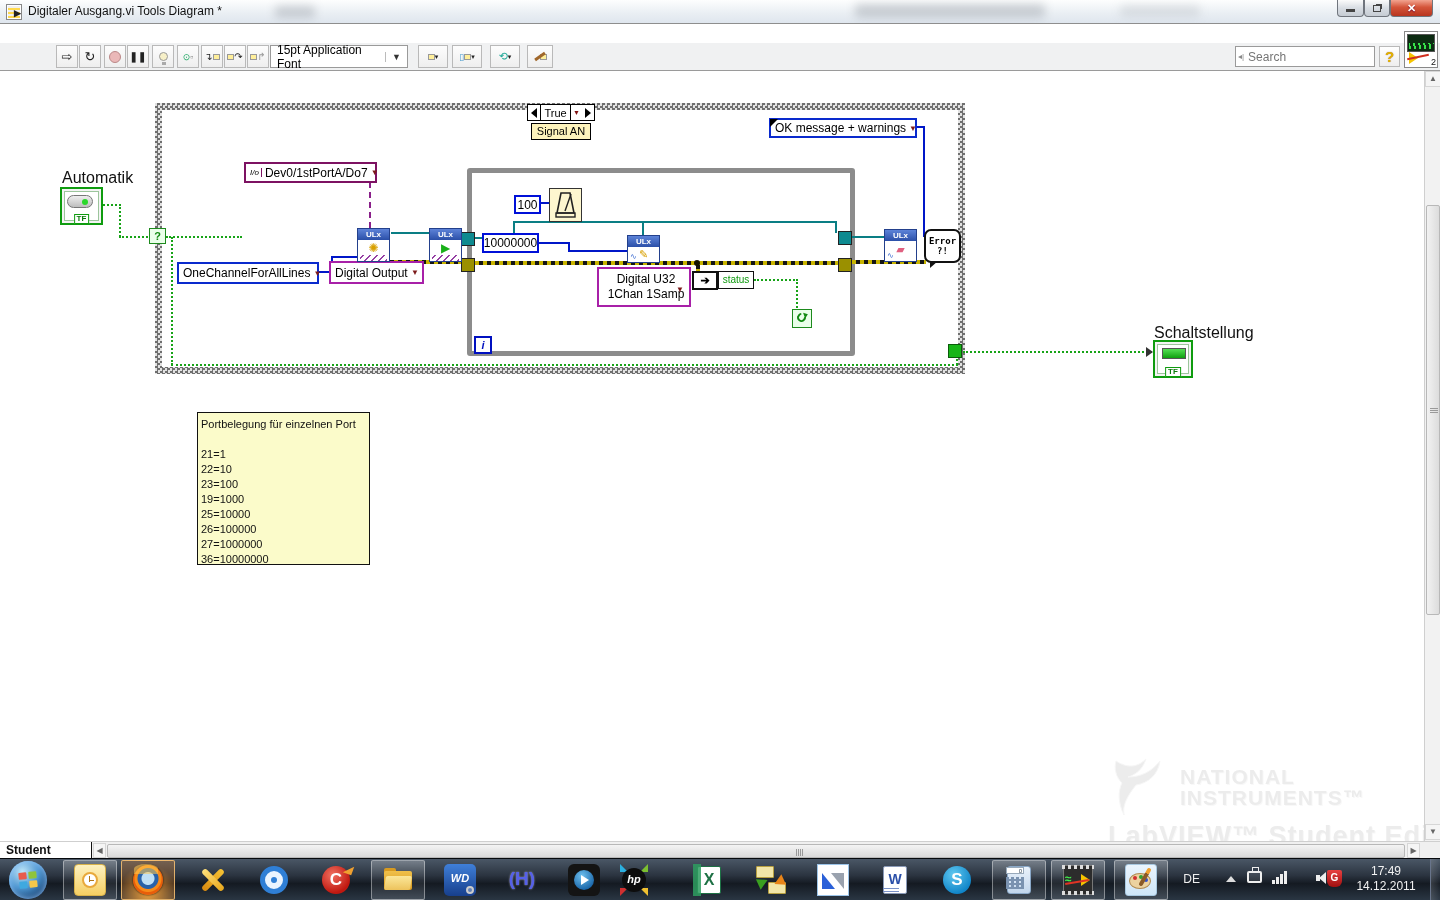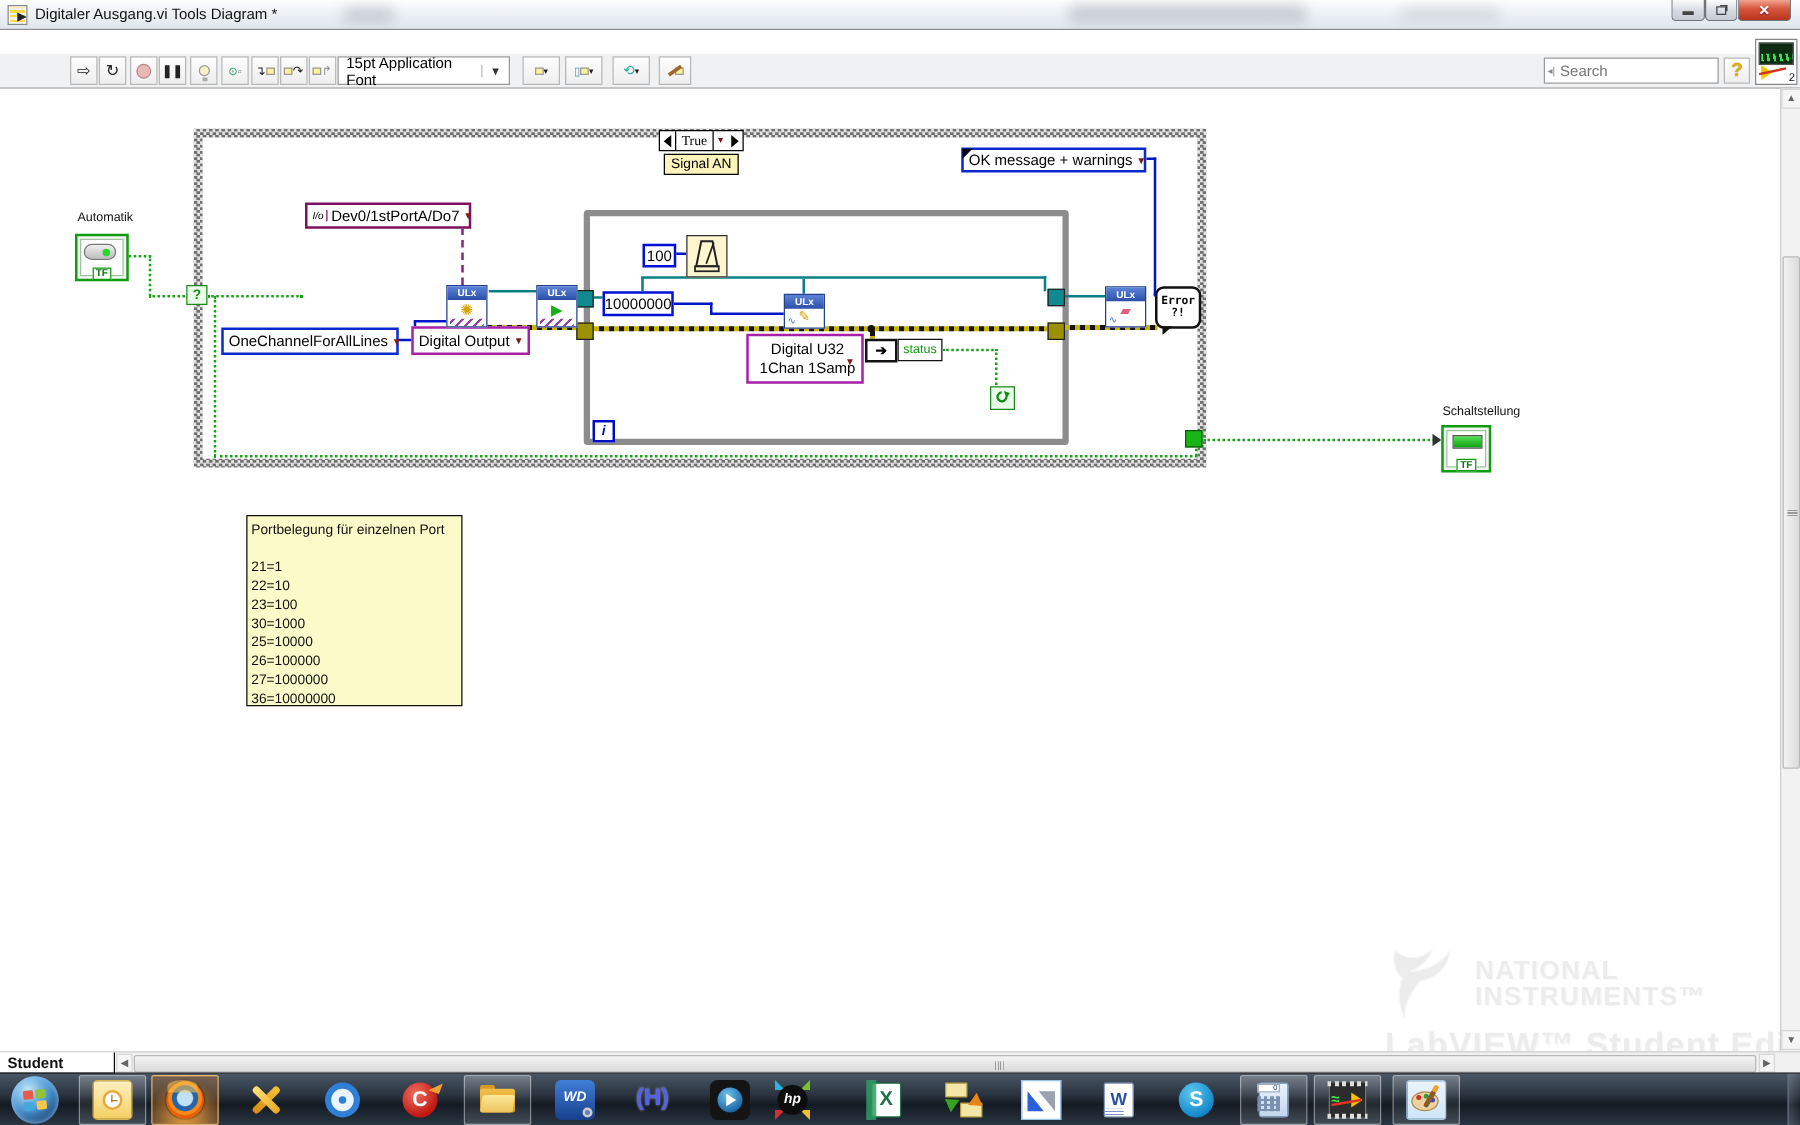--- a/index.html
+++ b/index.html
@@ -60,21 +60,21 @@
 
   .case-frame { position:absolute; left:155px; top:32px; width:810px; height:271px;
     background:repeating-conic-gradient(#6f6f6f 0% 25%, #e2e2e2 0% 50%); background-size:5px 5px;}
   .case-inner { position:absolute; inset:7px; background:#fff; }
   .loop-frame { position:absolute; left:467px; top:97px; width:388px; height:188px; border:5px solid #8c8c8c; border-radius:3px;}
 
   .case-sel { position:absolute; left:527px; top:33px; width:68px; height:17px; background:#fff; border:1px solid #000;
     display:flex; align-items:center; font-size:11px; }
   .case-sel .tri-l { width:0;height:0;border-right:6px solid #000;border-top:5px solid transparent;border-bottom:5px solid transparent; margin:0 3px;}
   .case-sel .tri-r { width:0;height:0;border-left:6px solid #000;border-top:5px solid transparent;border-bottom:5px solid transparent; margin:0 3px;}
-  .case-sel .lab { flex:1; text-align:center; border-left:1px solid #000; border-right:1px solid #000; height:100%; line-height:16px;font-family:Liberation Serif, serif;}
+  .case-sel .lab { flex:1; text-align:center; border-left:1px solid #000; border-right:1px solid #000; height:100%; line-height:16px;}
   .case-sel .dd { font-size:7px; color:#801010; margin:0 2px;}
   .siglabel { position:absolute; left:531px; top:52px; width:60px; height:17px; background:#fdf3bc; border:1px solid #000;
     font-size:11px; text-align:center; line-height:15px;}
 
   .enum { position:absolute; background:#fff; display:flex; align-items:center; font-size:12px; padding-left:4px; white-space:nowrap;}
   .enum .dd { margin-left:auto; color:#7c1a1a; font-size:8px; padding:0 3px; }
   .enum.blue { border:2px solid #0a2acd; }
   .enum.pink { border:2px solid #a820a8; }
   .enum.maroon { border:2px solid #7d1262;margin-left:20px; }
   .fold:before { content:""; position:absolute; left:-1px; top:-1px; border-top:8px solid #000; border-right:8px solid transparent;}
@@ -108,21 +108,21 @@
   .jdot { position:absolute; width:6px; height:6px; border-radius:50%; background:#141400;}
 
   .bool-ctl { position:absolute; border:2px solid #0f9c0f; background:#f4f4f4; }
   .bool-ctl .inner { position:absolute; inset:2px; border:1px solid #9cc59c; background:#fff;}
   .bool-ctl .oval { position:absolute; left:5px; top:6px; width:26px; height:13px; border-radius:7px;
     background:linear-gradient(#efefef,#bdbdbd); border:1px solid #777;}
   .bool-ctl .led { position:absolute; right:4px; top:3px; width:6px; height:6px; border-radius:50%; background:#2ad82a;}
   .bool-ctl .ledrect { position:absolute; left:7px; top:6px; width:24px; height:11px; background:linear-gradient(#55e055,#0fa00f); border:1px solid #555;}
   .bool-ctl .tf { position:absolute; left:50%; transform:translateX(-50%); bottom:-1px; background:#fff; border:1px solid #0f9c0f;
     font-size:8px; font-weight:bold; color:#0a7a0a; line-height:8px; padding:0 2px;}
-  .ctl-label { position:absolute; font-size:10px; color:#111; }
+  .ctl-label { position:absolute; font-size:16px; color:#111; }
 
   .qterm { position:absolute; width:17px; height:16px; background:#eaffea; border:1px solid #1d8a1d; color:#128a12;
     font-size:11px; font-weight:bold; text-align:center; line-height:14px;}
   .iterm { position:absolute; width:18px; height:18px; border:2px solid #0010c0; background:#fff; color:#0010c0;
     font-size:11px; font-weight:bold; font-style:italic; text-align:center; line-height:14px;}
   .condterm { position:absolute; width:20px; height:19px; border:1px solid #1d8a1d; background:#eaffea;}
   .condterm .c { position:absolute; left:4px; top:3px; width:9px; height:9px; border:2px solid #128a12; border-radius:50%; border-top-color:transparent; transform:rotate(40deg);}
   .condterm .a { position:absolute; right:3px; top:2px; width:0; height:0; border-left:4px solid #128a12; border-top:3px solid transparent; border-bottom:3px solid transparent; transform:rotate(-20deg);}
 
   .metronome { position:absolute; left:549px; top:117px; width:33px; height:34px; background:#fdf6cf; border:1px solid #333;}
@@ -503,21 +503,21 @@
       <div class="ledrect"></div>
       <div class="tf">TF</div>
     </div>
 
     <div class="comment">
       <div>Portbelegung für einzelnen Port</div>
       <div class="gap"></div>
       <div>21=1</div>
       <div>22=10</div>
       <div>23=100</div>
-      <div>30=1000</div>
+      <div>19=1000</div>
       <div>25=10000</div>
       <div>26=100000</div>
       <div>27=1000000</div>
       <div>36=10000000</div>
     </div>
 
     <div class="watermark">
       <div class="wm-row">
         <svg class="wm-eagle" viewBox="0 0 72 64">
           <path d="M8 6 C20 14 30 12 38 4 C34 16 26 20 20 22 C34 22 44 16 52 6 C50 20 40 28 28 30 C20 40 14 50 16 60 C10 48 10 36 14 28 C8 22 6 14 8 6 Z" fill="#ececec" stroke="#f6f6f6" stroke-width="1"></path>
@@ -666,16 +666,37 @@
     <div class="tb-item tb-open" style="left:1114px;">
         <div class="ic ic-paint">
           <span class="pal"></span>
           <span class="d1"></span>
           <span class="d2"></span>
           <span class="d3"></span>
           <span class="br"></span>
         </div>
       </div>
 
+    <div class="tray" style="width:260px;">
+      <span class="tray-lang">DE</span>
+      <span class="tray-chev"></span>
+      <span class="tray-disp"></span>
+      <span class="bars">
+          <i class="b1"></i>
+          <i class="b2"></i>
+          <i class="b3"></i>
+          <i class="b4"></i>
+        </span>
+      <span class="spk">
+          <span class="box"></span>
+          <span class="cone"></span>
+          <span class="wavearc"></span>
+        </span>
+      <span class="shield">G</span>
+      <span class="clock">
+        <span style="display:block;">17:49</span>
+        <span style="display:block;">14.12.2011</span>
+      </span>
+    </div>
     <div class="showdesk"></div>
   </div>
 
 </div>
 
 </body></html>

